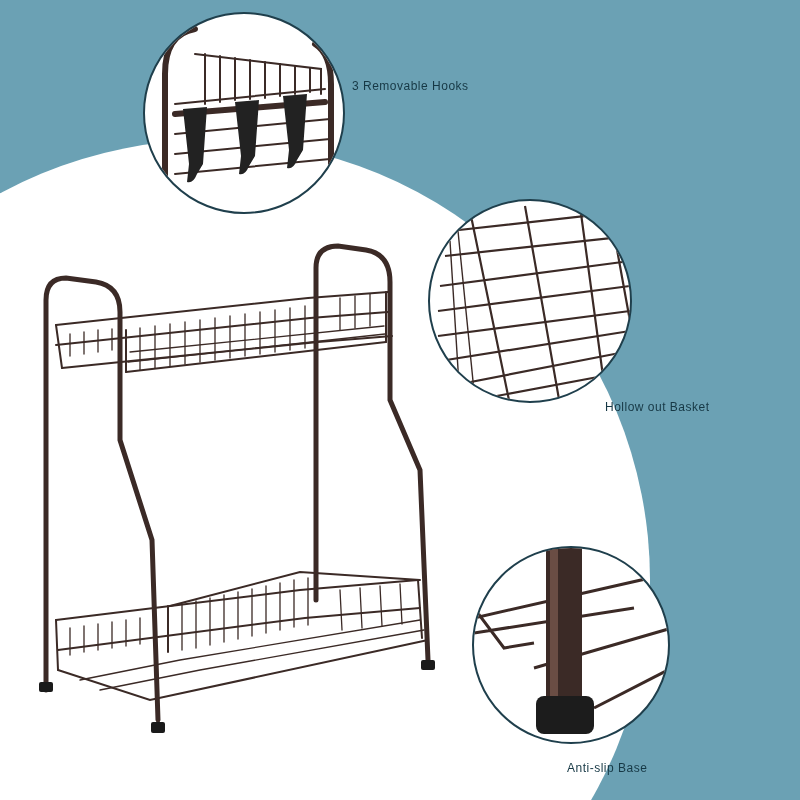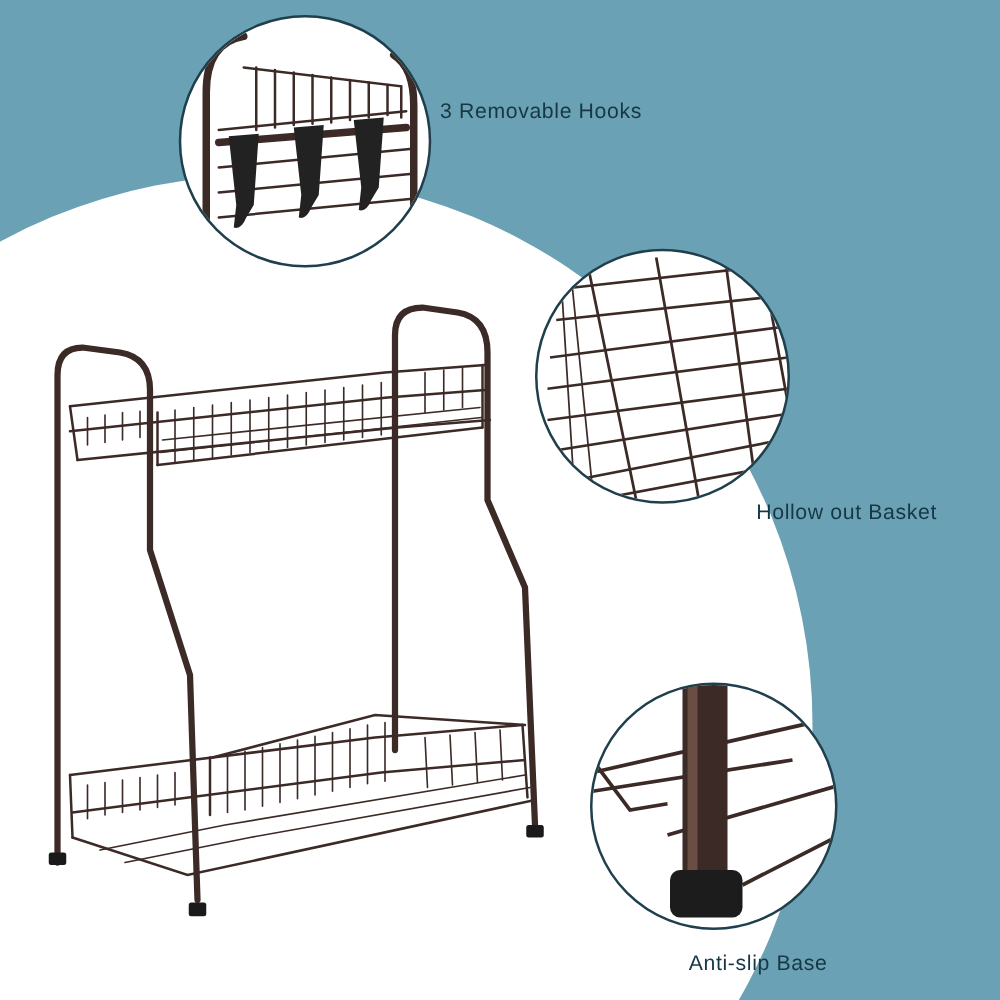--- a/index.html
+++ b/index.html
@@ -1,20 +1,20 @@
 <!DOCTYPE html>
 <html><head>
 <meta charset="utf-8">
 <style>
   html, body { margin:0; padding:0; }
   body { width:800px; height:800px; overflow:hidden; position:relative; background:#6ba1b4; font-family:"Liberation Sans", sans-serif; }
   .blob { position:absolute; left:-230px; top:140px; width:880px; height:880px; border-radius:50%; background:#ffffff; }
   .stage { position:absolute; left:0; top:0; width:800px; height:800px; }
   .callout { position:absolute; border-radius:50%; background:#fff; border:2px solid #1f3f4c; overflow:hidden; box-sizing:border-box; }
-  .label { position:absolute; color:#163845; font-size:17px; letter-spacing:0.5px; white-space:nowrap; }
+  .label { position:absolute; color:#163845; font-size:12px; letter-spacing:0.5px; white-space:nowrap; }
 </style>
 </head>
 <body>
 
 <div class="blob"></div>
 
 <svg class="stage" viewBox="0 0 800 800" xmlns="http://www.w3.org/2000/svg">
   <g stroke="#3b2a26" fill="none" stroke-linecap="round">
 
     <path d="M46 690 L46 300 Q46 278 66 278 L96 282 Q120 286 120 312 L120 385 L120 440 L152 540 L158 720" stroke-width="5"></path>
@@ -100,13 +100,13 @@
   <svg width="198" height="198" viewBox="0 0 198 198">
     <g stroke="#3b2a26" fill="none" stroke-width="3">
       <path d="M0 70 L198 25 M0 85 L160 60 M60 120 L198 80 M0 60 L30 100 L60 95"></path>
       <path d="M120 160 L198 120"></path>
     </g>
     <rect x="72" y="0" width="36" height="155" fill="#3b2a26"></rect>
     <rect x="76" y="0" width="8" height="155" fill="#6a4d44"></rect>
     <rect x="62" y="148" width="58" height="38" rx="8" fill="#1c1c1c"></rect>
   </svg>
 </div>
-<div class="label" style="left:551px;top:761px;">Anti-slip Base</div>
+<div class="label" style="left:567px;top:761px;">Anti-slip Base</div>
 
 </body></html>

